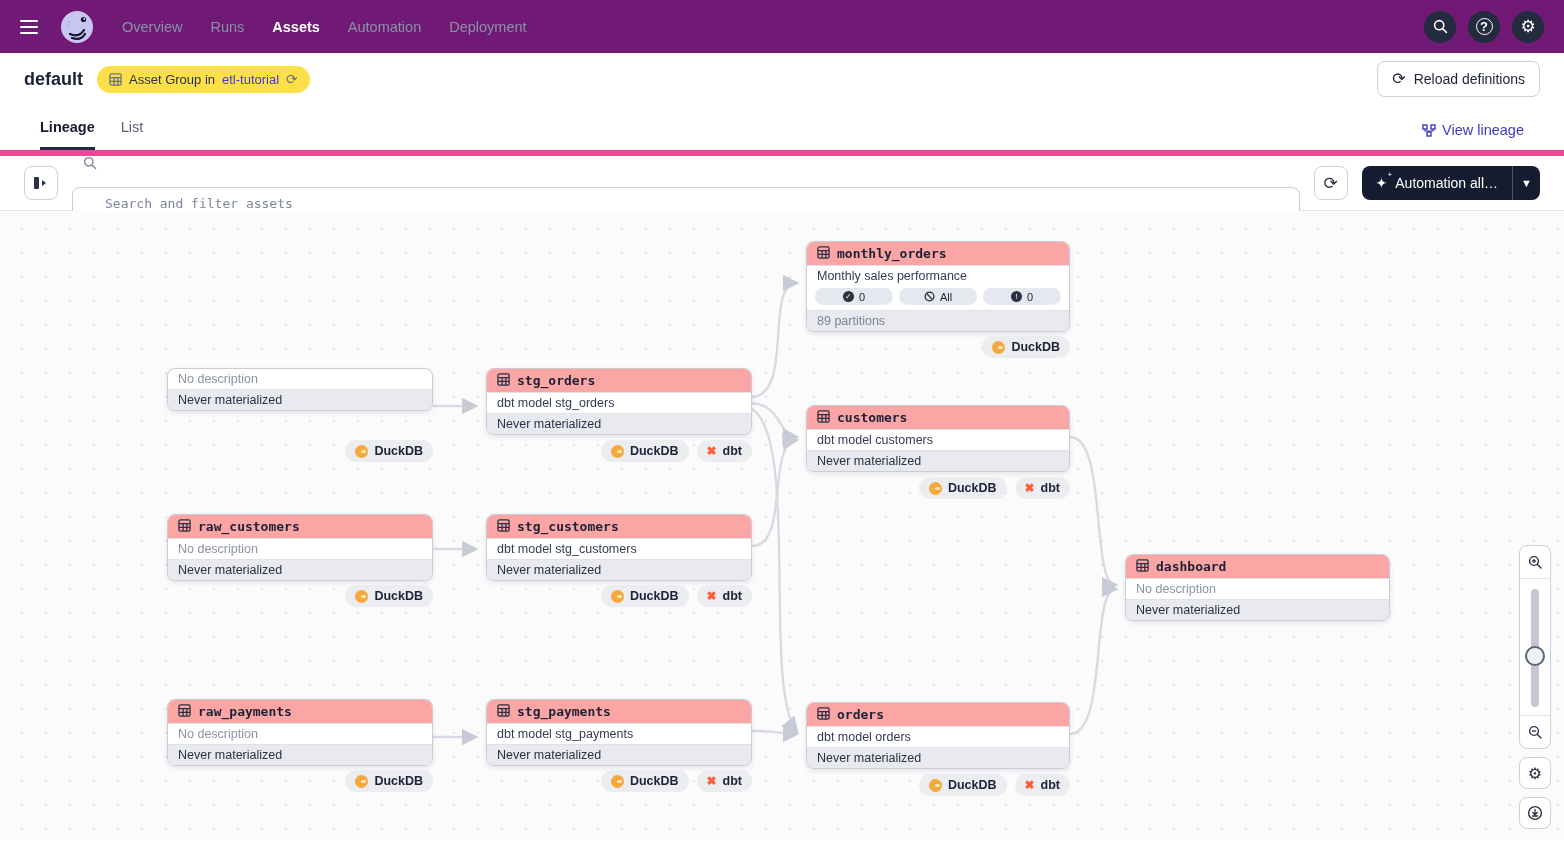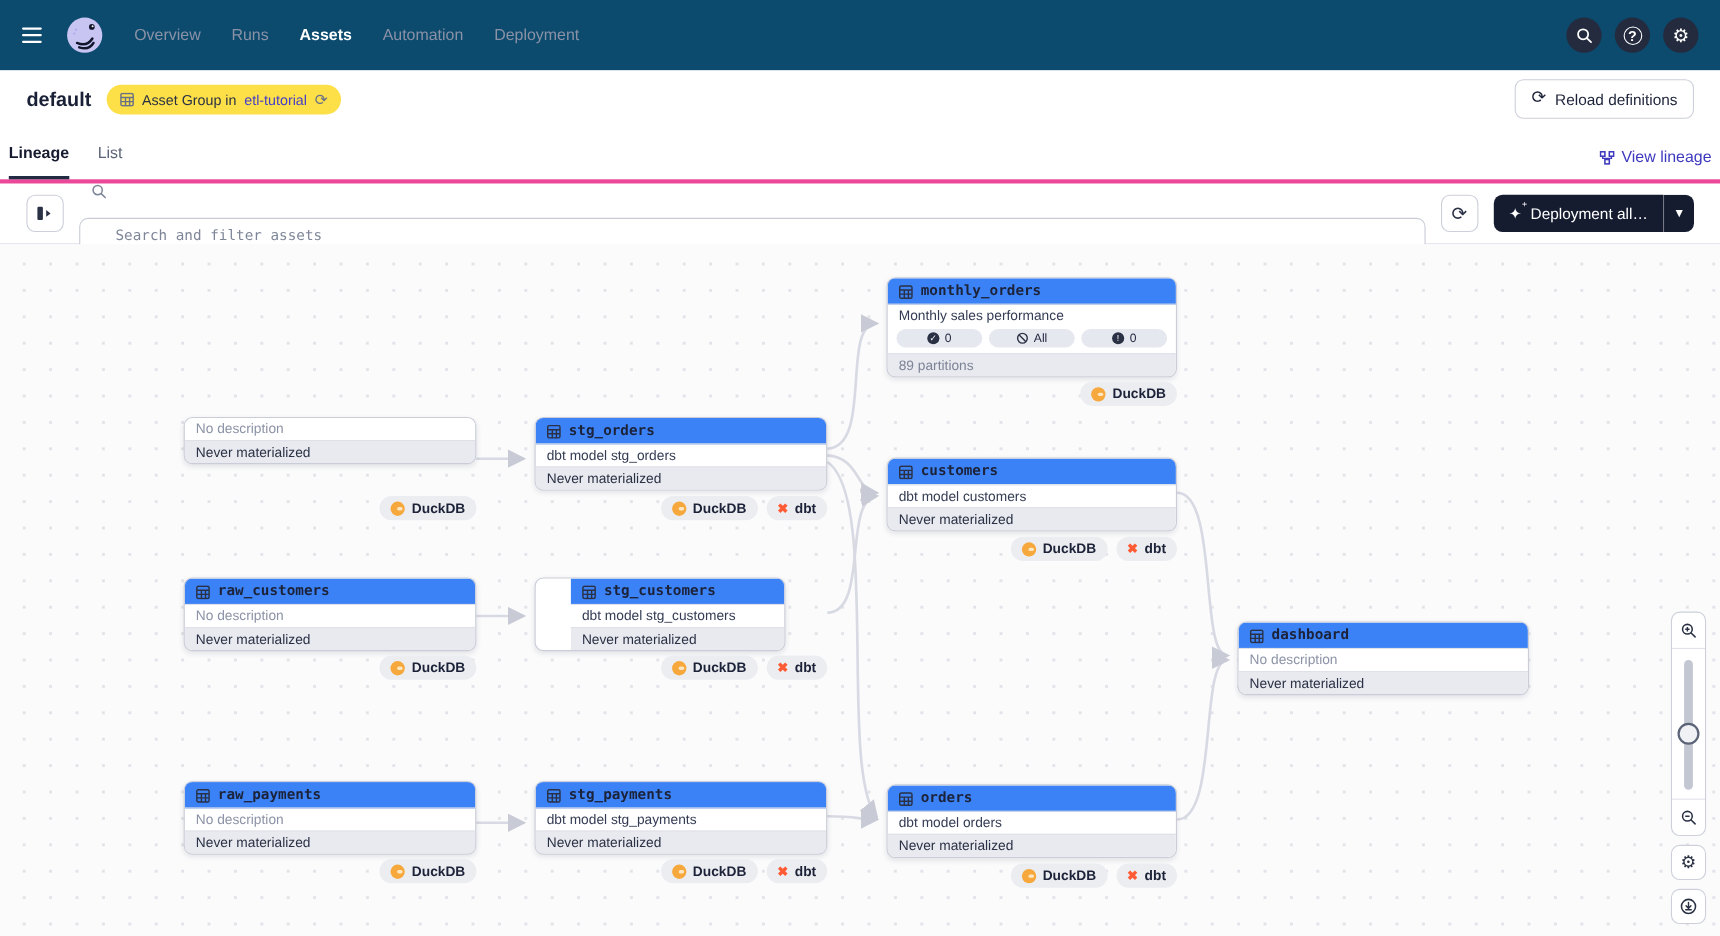--- a/index.html
+++ b/index.html
@@ -1,39 +1,39 @@
 <!DOCTYPE html>
 <html><head>
 <meta charset="utf-8">
 <style>
   * { margin:0; padding:0; box-sizing:border-box; }
   html,body { width:1564px; height:851px; overflow:hidden; font-family:"Liberation Sans", sans-serif; background:#fff; }
 
   
-  .topnav { height:64px; background:#0c4a6e; display:flex; align-items:center; padding:0 20px; }
+  .topnav { height:53px; background:#701a75; display:flex; align-items:center; padding:0 20px; }
   .hamburger { width:24px; height:24px; display:flex; flex-direction:column; justify-content:center; gap:4px; cursor:pointer; margin-right:16px; }
   .hamburger span { display:block; width:18px; height:2px; background:#fff; border-radius:1px; }
   .logo { width:34px; height:34px; margin-right:28px; }
   .nav-items { display:flex; gap:28px; align-items:center; }
   .nav-item { color:#8A92A6; font-size:14.5px; font-weight:500; cursor:pointer; }
   .nav-item.active { color:#fff; font-weight:700; }
   .nav-right { margin-left:auto; display:flex; gap:12px; }
   .nav-circle { width:32px; height:32px; border-radius:50%; background:#242B3E; color:#fff; display:flex; align-items:center; justify-content:center; cursor:pointer; }
 
   
   .pagehead { height:52px; display:flex; align-items:center; padding:0 24px; background:#fff; }
   .page-title { font-size:18px; font-weight:700; color:#1A2036; margin-right:14px; }
   .group-chip { display:flex; align-items:center; gap:7px; background:#fde047; border-radius:14px; height:27px; padding:0 12px; font-size:13px; color:#2A3144; }
   .group-chip a { color:#443DC9; text-decoration:none; cursor:pointer; }
   .chip-refresh { color:#6A7186; font-size:14px; line-height:1; cursor:pointer; }
   .reload-btn { margin-left:auto; display:flex; align-items:center; gap:8px; height:36px; padding:0 14px; border:1px solid #CDD0DA; border-radius:8px; background:#fff; font-size:14px; color:#1C2238; cursor:pointer; }
   .reload-btn .ric { font-size:16px; line-height:1; }
 
   
-  .tabsrow { height:51px; display:flex; align-items:flex-end; padding:0 8px; border-bottom:4px solid #ec4899; background:#fff;justify-content:space-between; }
+  .tabsrow { height:51px; display:flex; align-items:flex-end; padding:0 40px; border-bottom:6px solid #ec4899; background:#fff;justify-content:space-between; }
   .tab { font-size:14.5px; padding-bottom:12px; margin-right:26px; cursor:pointer; color:#5C6478; font-weight:500; border-bottom:3px solid transparent; }
   .tab.active { color:#161B2F; font-weight:700; border-bottom-color:#232A43; }
   .view-lineage { margin-left:auto; display:flex; align-items:center; gap:6px; color:#3E3ABF; font-size:14.5px; padding-bottom:12px; cursor:pointer; }
 
   
   .toolbar { height:55px; display:flex; align-items:center; padding:0 24px; gap:14px; background:#fff; border-bottom:1px solid #E3E5EA; }
   .panel-btn { width:34px; height:34px; border:1px solid #CDD0DA; border-radius:8px; background:#fff; display:flex; align-items:center; justify-content:center; cursor:pointer; flex:none; }
   .search-wrap { flex:1; max-width:1250px; position:relative; }
   .search-wrap svg { position:absolute; left:11px; top:10px; }
   .search-input { width:100%; height:34px; border:1px solid #C9CCD6; border-radius:8px; padding:0 12px 0 32px; font-family:"DejaVu Sans Mono", monospace; font-size:13px; color:#2A3144; outline:none; background:#fff;margin-top:41px; }
@@ -45,21 +45,21 @@
   .sparkle::after { content:"+"; position:absolute; top:-5px; right:-5px; font-size:8px; }
   .mat-caret { width:28px; background:#161C30; color:#fff; border-left:1px solid rgba(255,255,255,0.25); border-radius:0 8px 8px 0; display:flex; align-items:center; justify-content:center; font-size:11px; cursor:pointer; }
 
   
   .canvas { position:relative; width:1564px; height:629px; background-color:#FBFBFC;
     background-image:radial-gradient(#E3E4E9 1.3px, transparent 1.3px);
     background-size:24px 24px; background-position:10px 6px; overflow:hidden; }
   .edges { position:absolute; inset:0; z-index:0; }
 
   .asset-node { position:absolute; z-index:2; background:#fff; border:1px solid #CACDD8; border-radius:8px; box-shadow:0 2px 5px rgba(30,35,60,0.10); cursor:pointer; overflow:hidden; }
-  .node-header { display:flex; align-items:flex-end; gap:7px; background:#3b82f6; border-bottom:1px solid #DFE1E8; padding:4px 10px; height:24px; }
+  .node-header { display:flex; align-items:flex-start; gap:7px; background:#fca5a5; border-bottom:1px solid #DFE1E8; padding:4px 10px; height:24px; }
   .node-name { font-family:"DejaVu Sans Mono", monospace; font-size:13px; font-weight:700; color:#1C2238; }
   .node-desc { padding:3px 10px; font-size:12.5px; height:20px; color:#343C54; white-space:nowrap; overflow:hidden; }
   .node-desc.muted { color:#8C93A6; }
   .node-footer { background:#E9EAF0; border-top:1px solid #DFE1E8; padding:3px 10px; font-size:12.5px; color:#2A3144; height:21px; }
   .node-footer.muted { color:#7D8496; }
   .pill-row { display:flex; gap:6px; padding:2px 8px 5px; }
   .pill { flex:1; background:#E5E8EF; border-radius:9px; height:17px; display:flex; align-items:center; justify-content:center; gap:5px; font-size:11px; color:#1C2238; }
   .cir { width:11px; height:11px; border-radius:50%; background:#2A3144; color:#fff; font-size:8px; line-height:11px; text-align:center; display:inline-block; }
 
   .badge-row { position:absolute; z-index:2; display:flex; gap:8px; }
@@ -163,21 +163,21 @@
     <svg width="14" height="14" viewBox="0 0 14 14">
         <circle cx="5.8" cy="5.8" r="4.2" stroke="#7E8698" stroke-width="1.4" fill="none"></circle>
         <line x1="9" y1="9" x2="12.6" y2="12.6" stroke="#7E8698" stroke-width="1.4" stroke-linecap="round"></line>
       </svg>
     <input class="search-input" placeholder="Search and filter assets" style="">
   </div>
   <div class="refresh-btn">⟳</div>
   <div class="mat-group">
     <div class="mat-main">
       <span class="sparkle">✦</span>
-      <span>Deployment all…</span>
+      <span>Automation all…</span>
     </div>
     <div class="mat-caret">▼</div>
   </div>
 </div>
 
 <div class="canvas">
 
   <svg class="edges" width="1564" height="629" viewBox="0 0 1564 629">
     <defs>
       <marker id="arr" markerWidth="8" markerHeight="8" refX="6" refY="3.5" orient="auto">
@@ -311,21 +311,21 @@
     <div class="node-desc muted">No description</div>
     <div class="node-footer">Never materialized</div>
   </div>
   <div class="badge-row" style="top:374px; right:1131px;">
     <span class="ext-badge">
         <span class="duck-ic"></span>
         <span>DuckDB</span>
       </span>
   </div>
 
-  <div class="asset-node" style="left:486px; top:303px; width:228px;padding-left:32px;">
+  <div class="asset-node" style="left:486px; top:303px; width:266px;">
     <div class="node-header">
       <svg class="tbl" width="13" height="13" viewBox="0 0 14 14">
           <rect x="1" y="1" width="12" height="12" rx="1.5" fill="none" stroke="#2A3144" stroke-width="1.4"></rect>
           <line x1="1" y1="5" x2="13" y2="5" stroke="#2A3144" stroke-width="1.4"></line>
           <line x1="5.5" y1="5" x2="5.5" y2="13" stroke="#2A3144" stroke-width="1.4"></line>
           <line x1="9.5" y1="5" x2="9.5" y2="13" stroke="#2A3144" stroke-width="1.4"></line>
           <line x1="1" y1="9" x2="13" y2="9" stroke="#2A3144" stroke-width="1.4"></line>
         </svg>
       <span class="node-name">stg_customers</span>
     </div>

